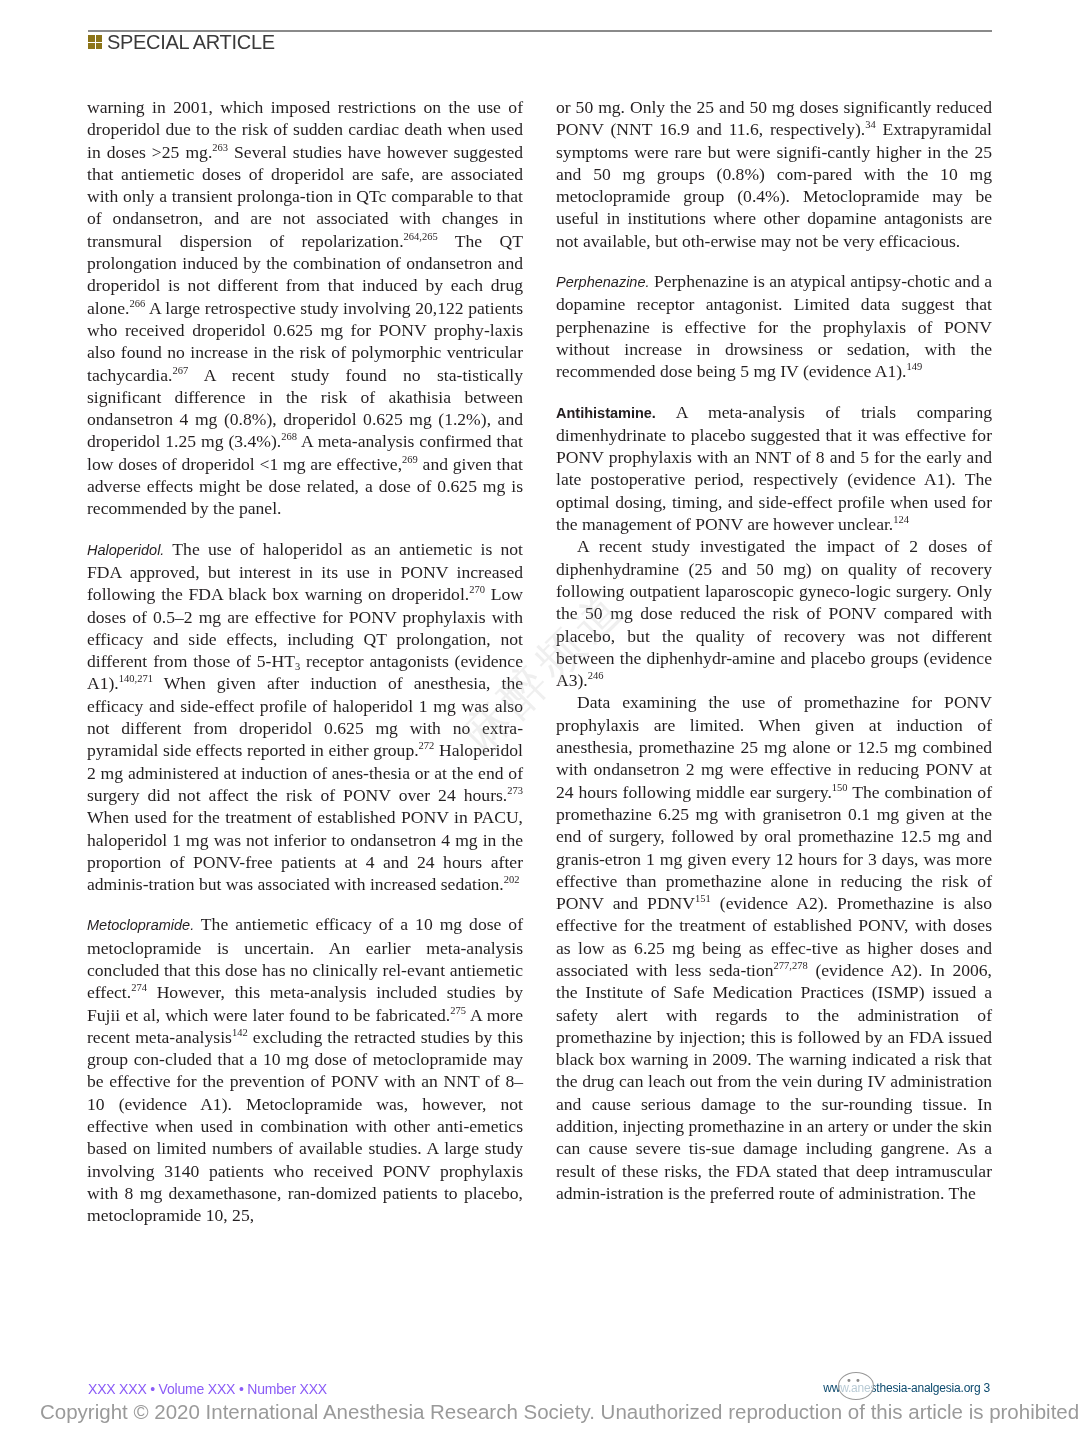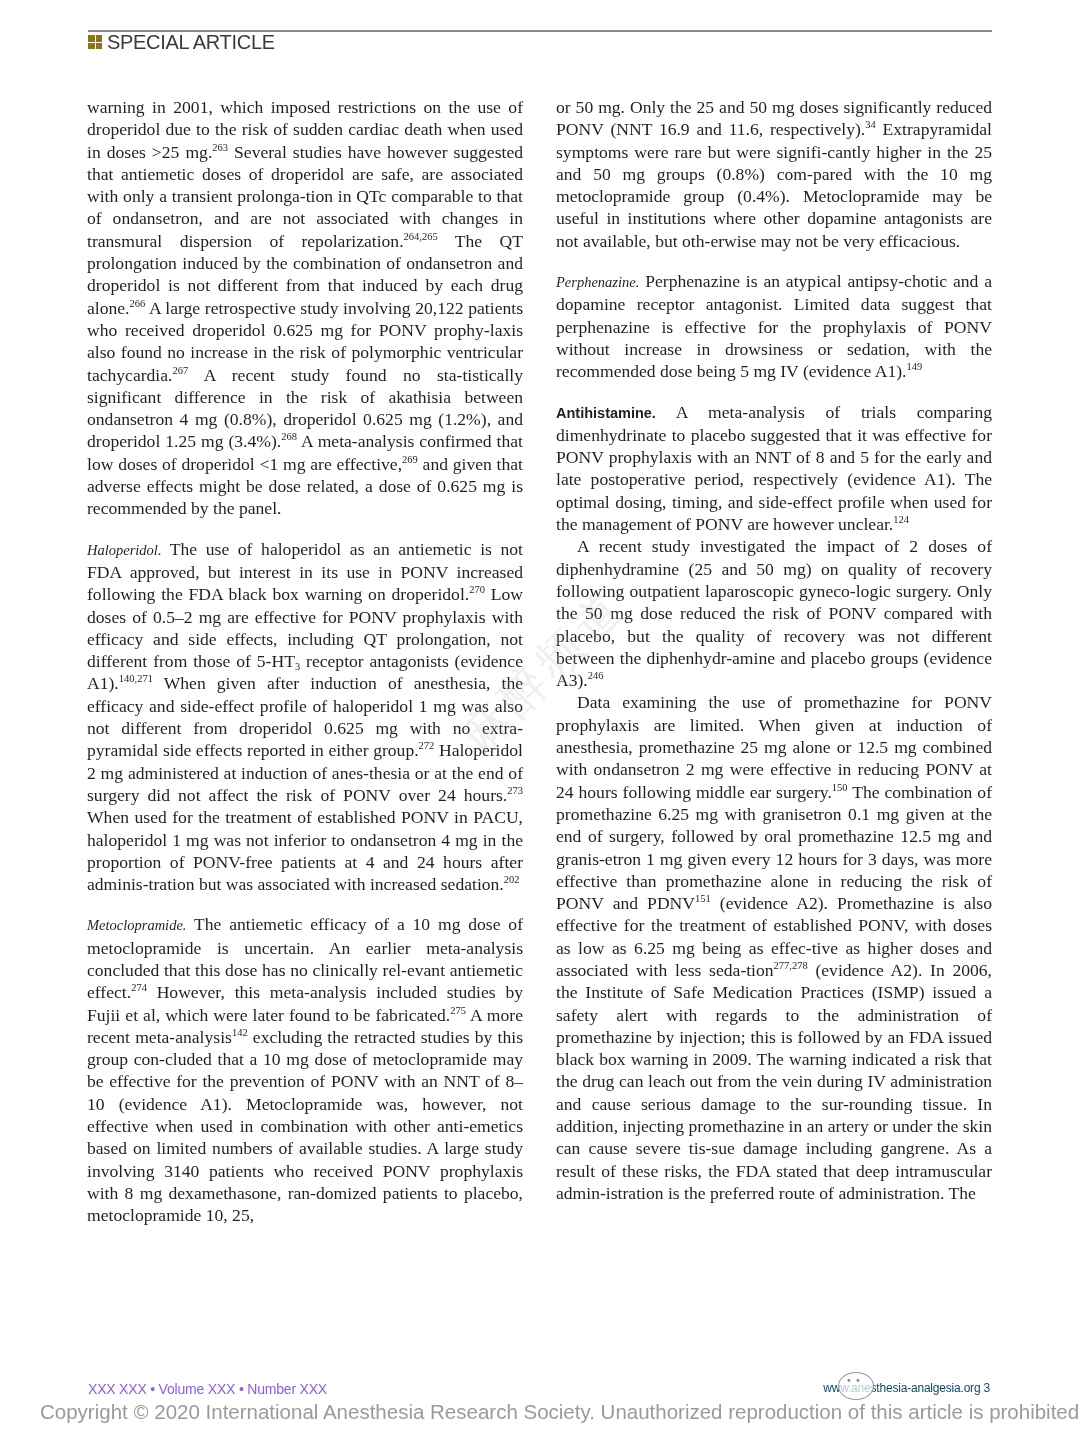--- a/index.html
+++ b/index.html
@@ -23,21 +23,21 @@
     font-family: "Liberation Serif", serif; font-size: 17.6px; line-height: 22.3px;
     text-align: justify; hyphens: manual;
   }
   .col-left { left: 87px; }
   .col-right { left: 556px; }
   .col p { margin: 0; }
   .col p + p.indent { text-indent: 21px; }
   .gap { margin-top: 18px !important; }
   sup { font-size: 10.5px; line-height: 0; vertical-align: 7px; }
   sub { font-size: 10.5px; line-height: 0; vertical-align: -3px; }
-  .runin-italic { font-family: Liberation Serif, serif; font-style: italic; font-size: 14.5px; }
+  .runin-italic { font-family: Liberation Sans, sans-serif; font-style: italic; font-size: 14.5px; }
   .runin-bold { font-family: "Liberation Sans", sans-serif; font-weight: bold; font-size: 14.5px; }
   .footer-left {
     position: absolute; left: 88px; top: 1381px;
     font-family: "Liberation Sans", sans-serif; font-size: 14px; color: #8b5cf6; letter-spacing: -0.2px;
   }
   .footer-right {
     position: absolute; right: 90px; top: 1381px;
     font-family: "Liberation Sans", sans-serif; font-size: 12px; color: #0c4a6e; letter-spacing: -0.2px;
   }
   .copyright {

